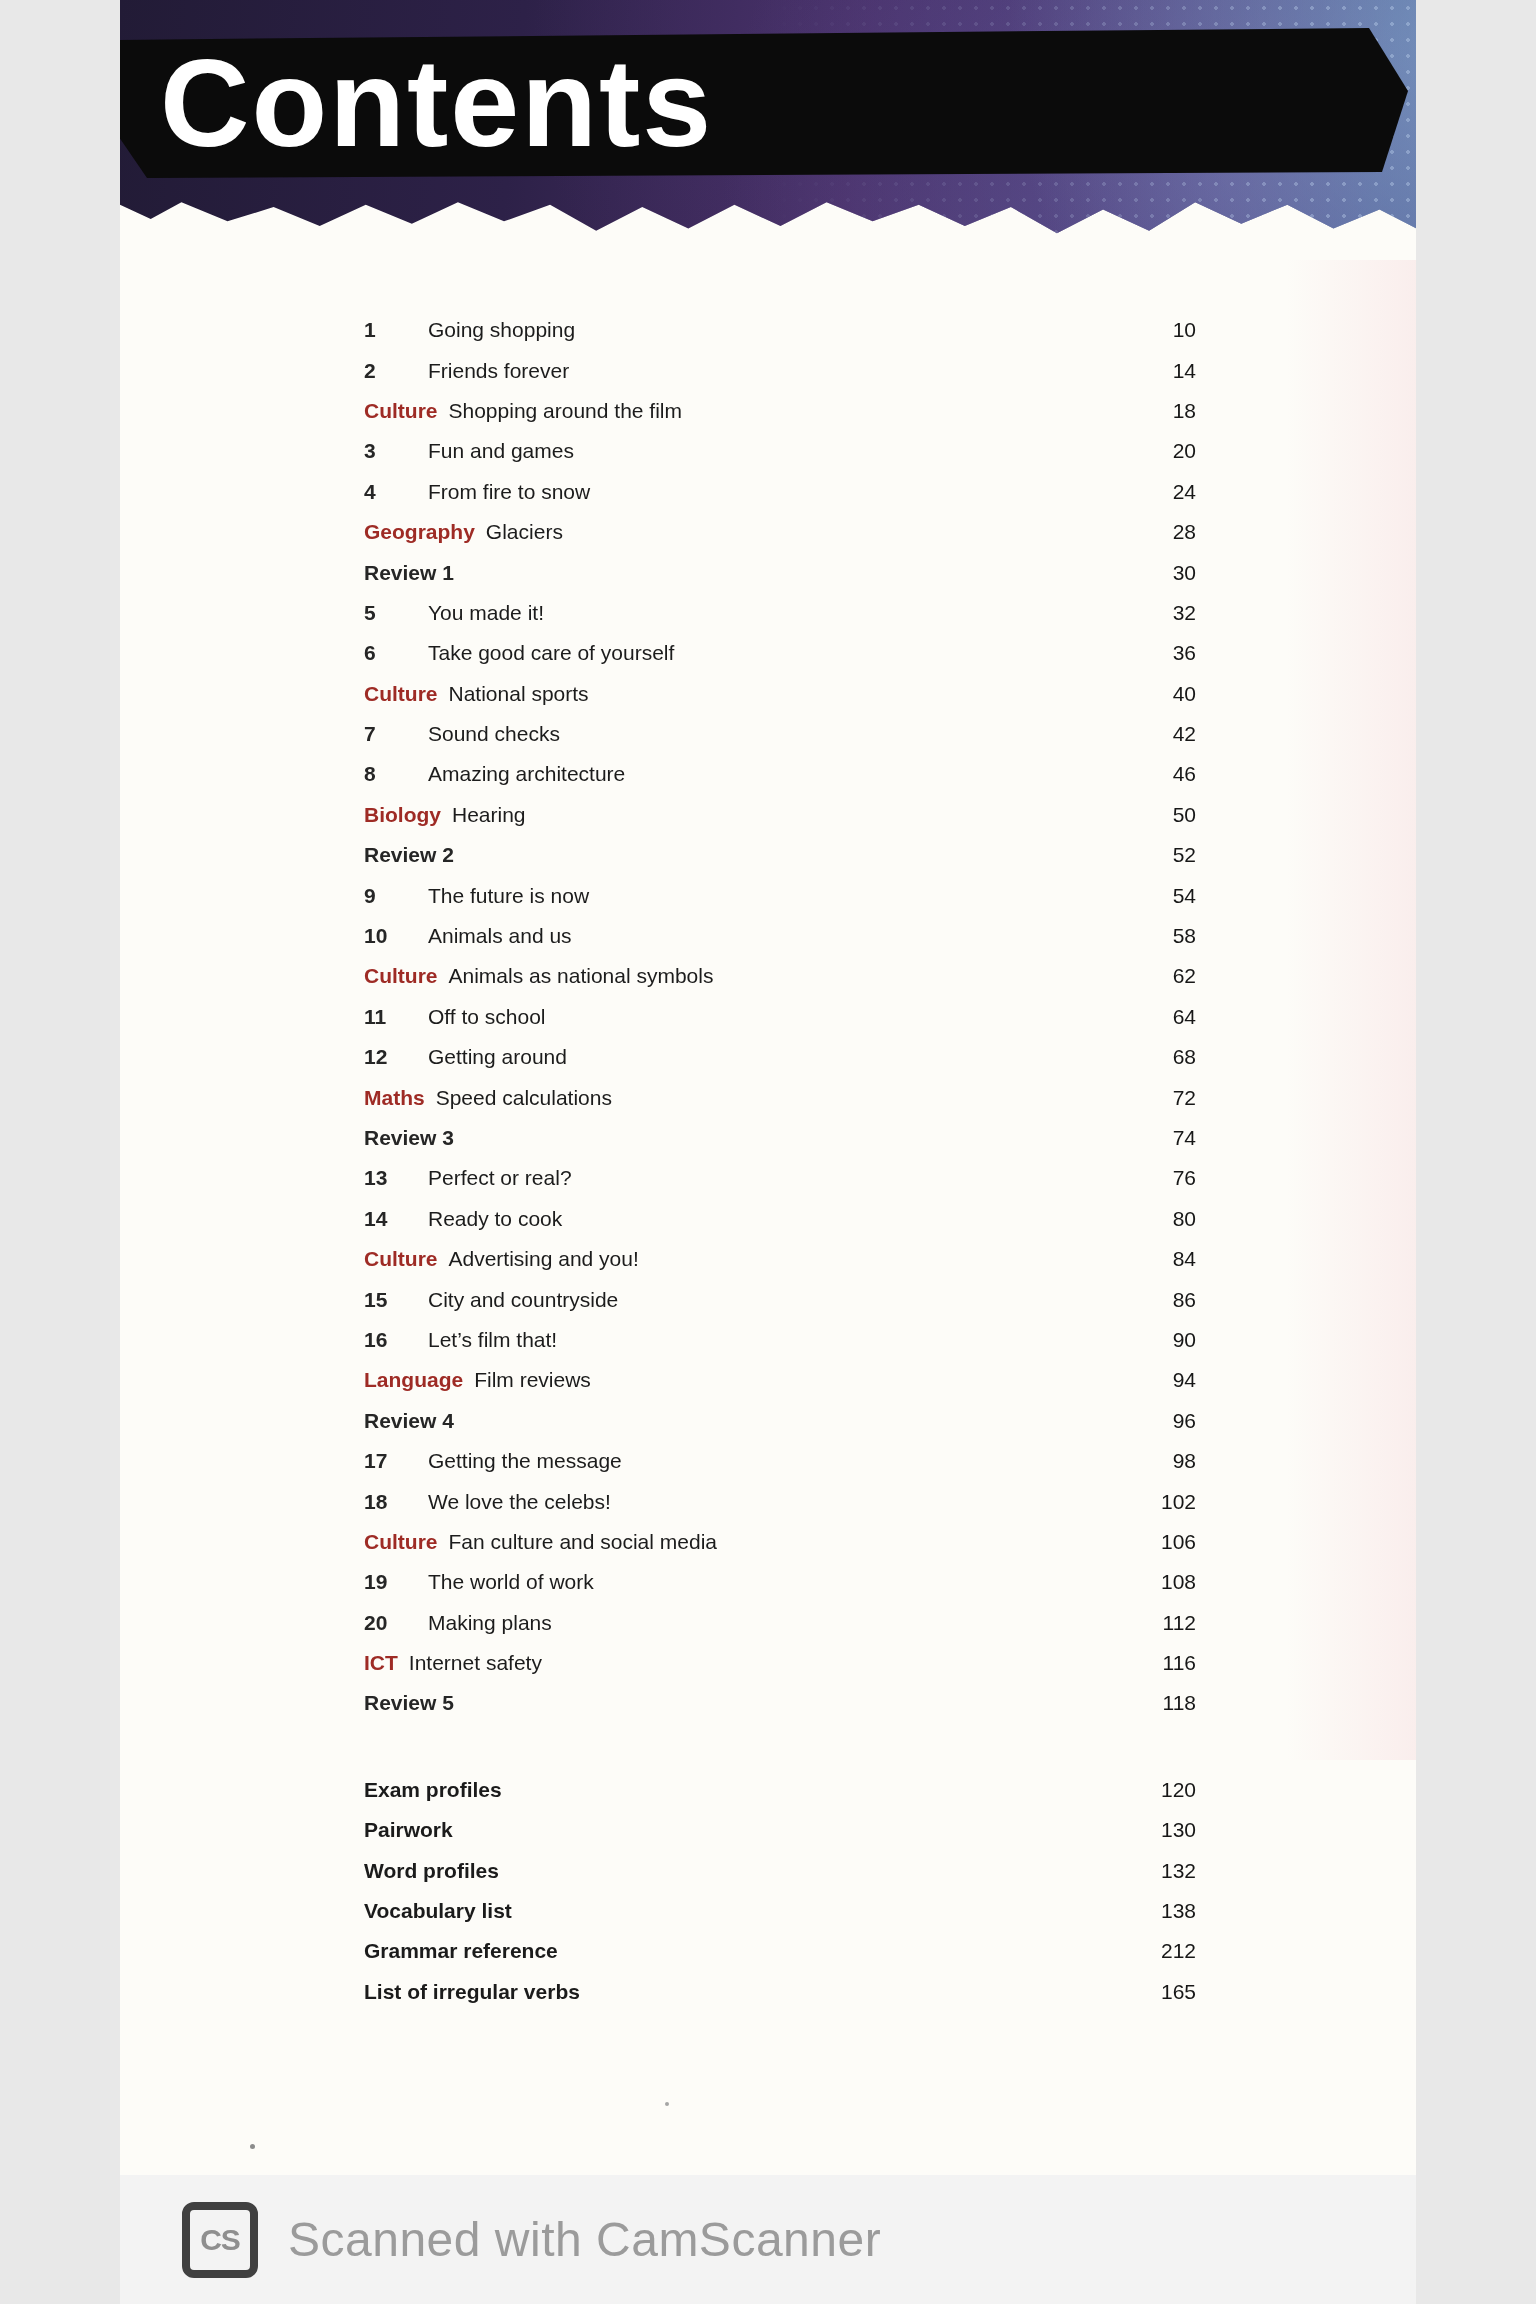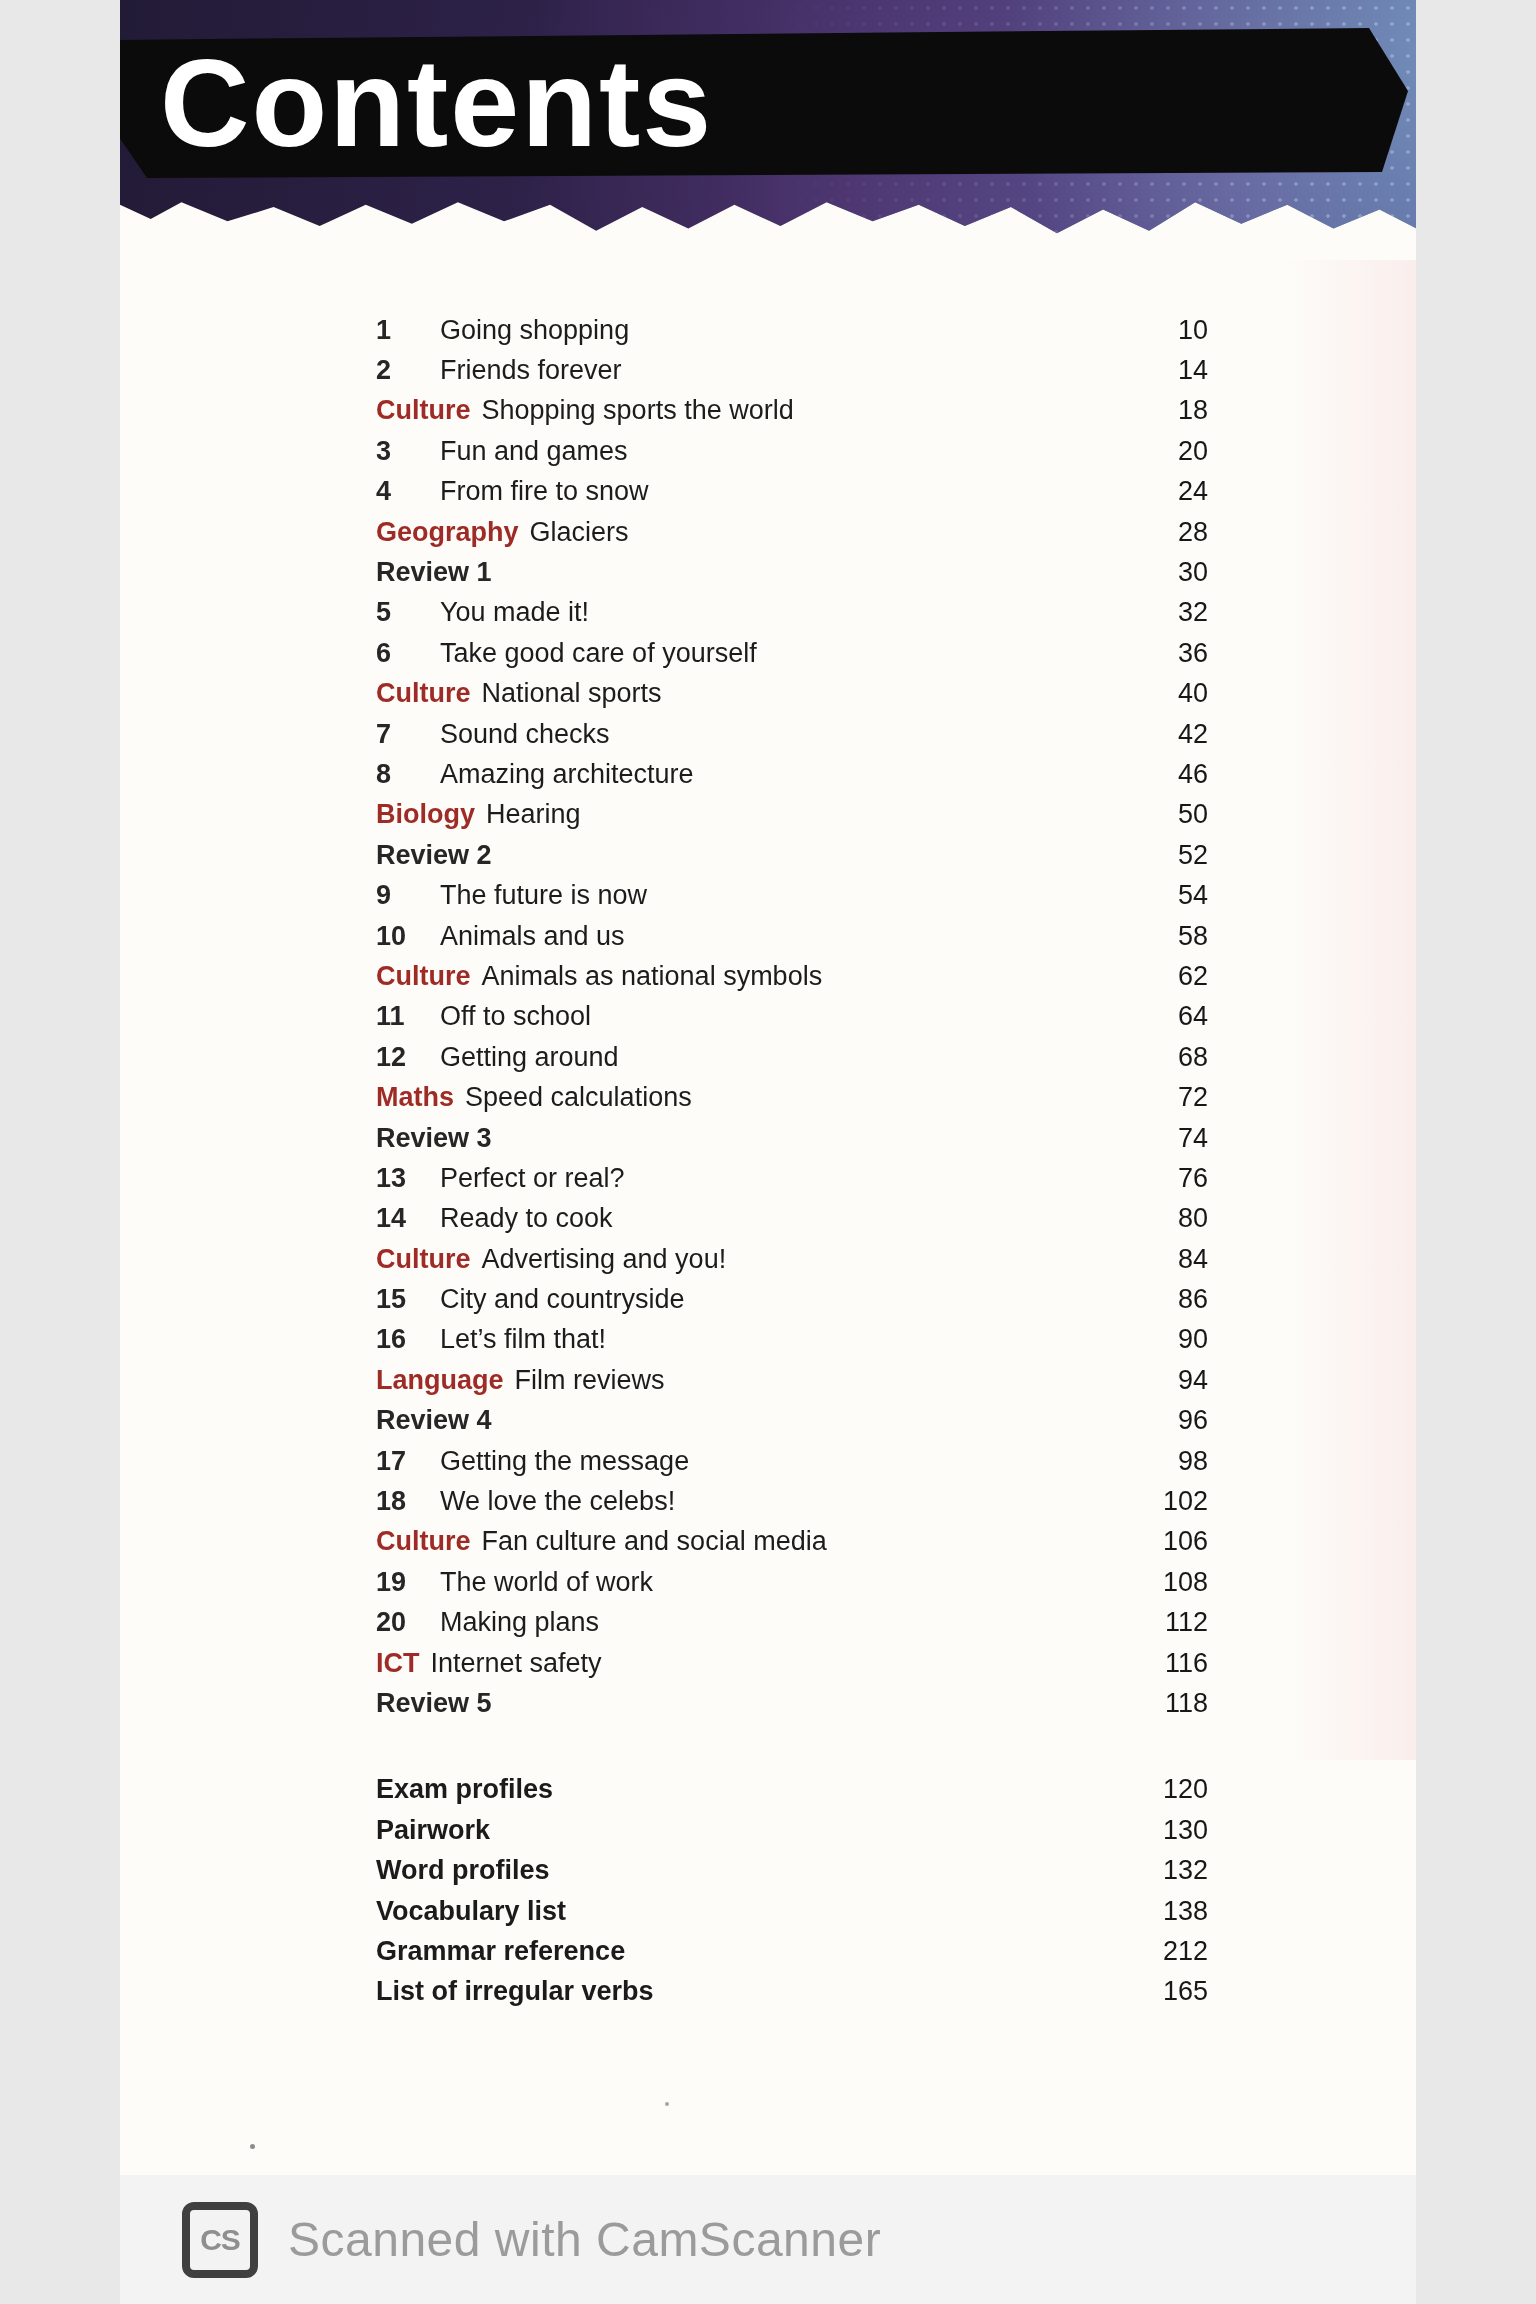--- a/index.html
+++ b/index.html
@@ -44,22 +44,22 @@
 
   
   .scan-tint{
     position:absolute;right:0;top:260px;width:130px;height:1500px;
     background:linear-gradient(to left, rgba(242,205,210,0.30), rgba(242,205,210,0));
     pointer-events:none;
   }
 
   
   .toc{
-    position:absolute;left:256px;top:310px;width:832px;
-    font-size:27px;color:#1c1c1c;
+    position:absolute;left:244px;top:310px;width:832px;
+    font-size:21px;color:#1c1c1c;
   }
   .row{display:flex;justify-content:space-between;align-items:center;height:40.4px;}
   .left{white-space:nowrap;}
   .label{font-weight:bold;color:#262626;}
   .label.number{display:inline-block;min-width:64px;}
   .label.subject{color:var(--subject-color,#9e2b25);margin-right:11px;}
   .label.review{color:#262626;margin-top:12px;}
   .label.end{color:#1b1b1b;}
   .title{color:#1c1c1c;}
   .page{width:86px;text-align:right;color:#171717;}
@@ -104,21 +104,21 @@
     <div>
         <div class="row">
           <span class="left"><span class="label number">1</span><span class="title">Going shopping</span></span>
           <span class="page">10</span>
         </div>
         <div class="row">
           <span class="left"><span class="label number">2</span><span class="title">Friends forever</span></span>
           <span class="page">14</span>
         </div>
         <div class="row">
-          <span class="left"><span class="label subject">Culture</span><span class="title">Shopping sports the world</span></span>
+          <span class="left"><span class="label subject">Culture</span><span class="title">Shopping around the film</span></span>
           <span class="page">18</span>
         </div>
         <div class="row">
           <span class="left"><span class="label number">3</span><span class="title">Fun and games</span></span>
           <span class="page">20</span>
         </div>
         <div class="row">
           <span class="left"><span class="label number">4</span><span class="title">From fire to snow</span></span>
           <span class="page">24</span>
         </div>

